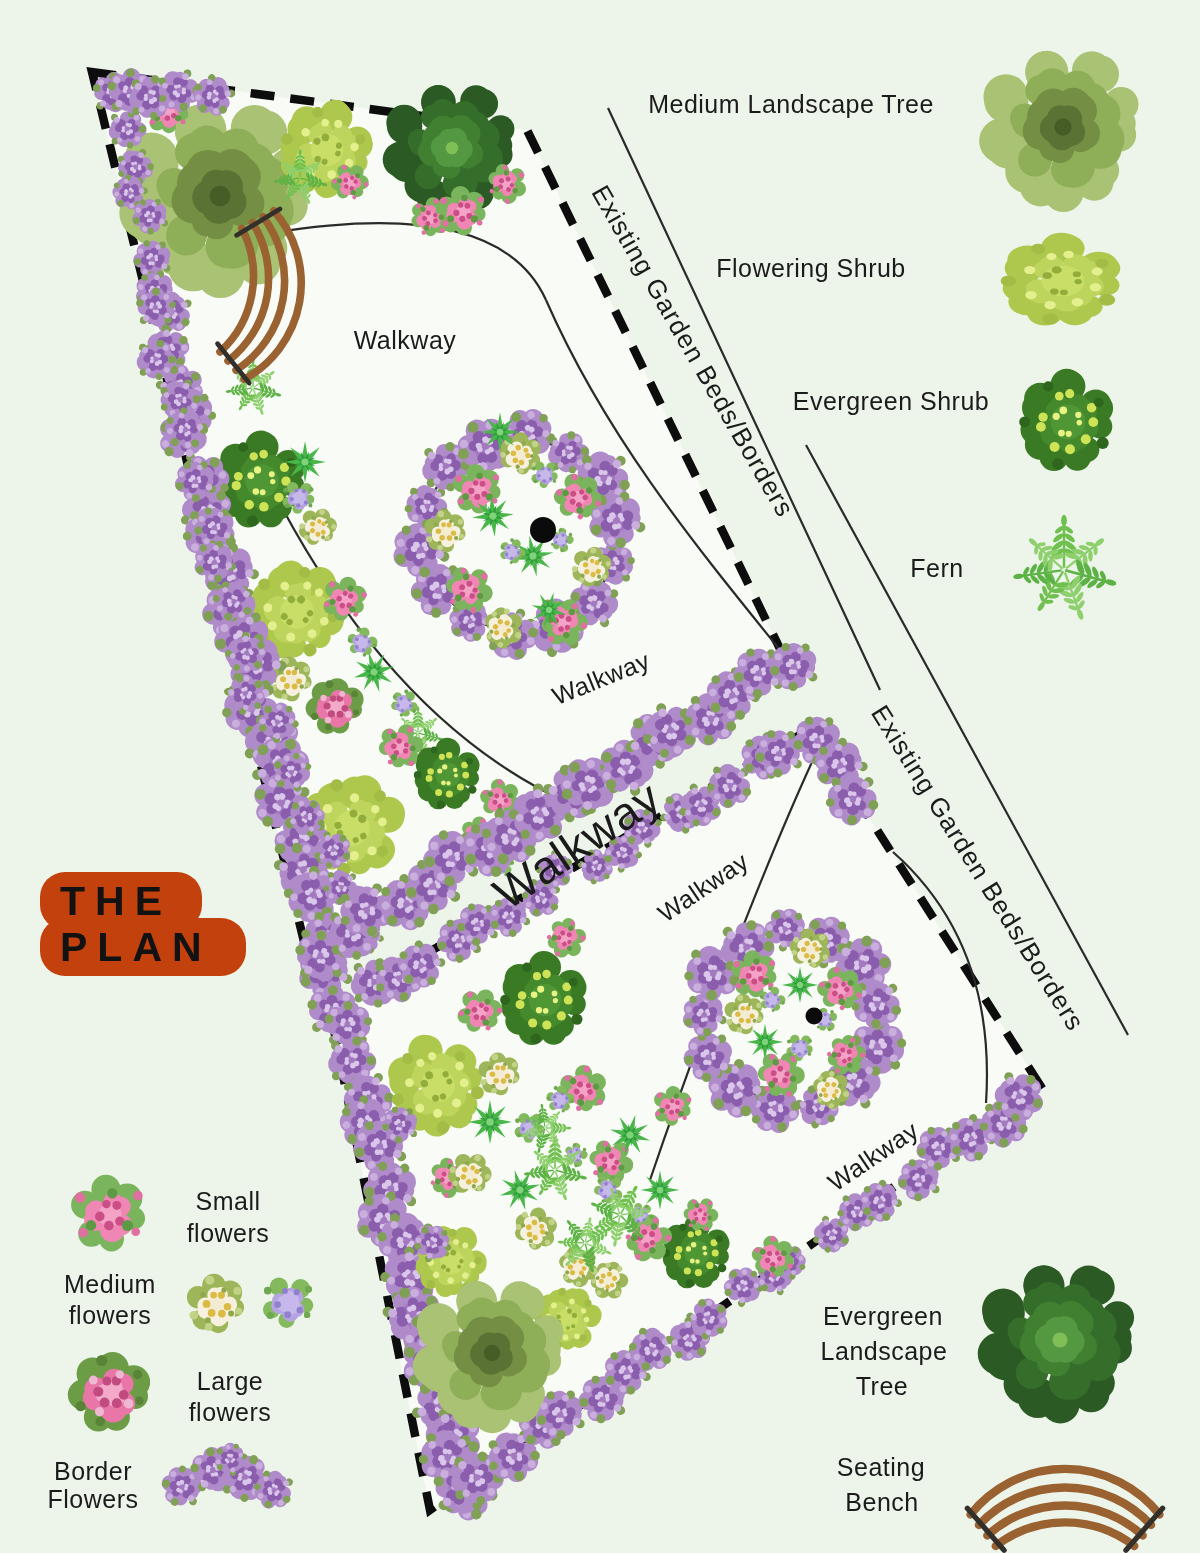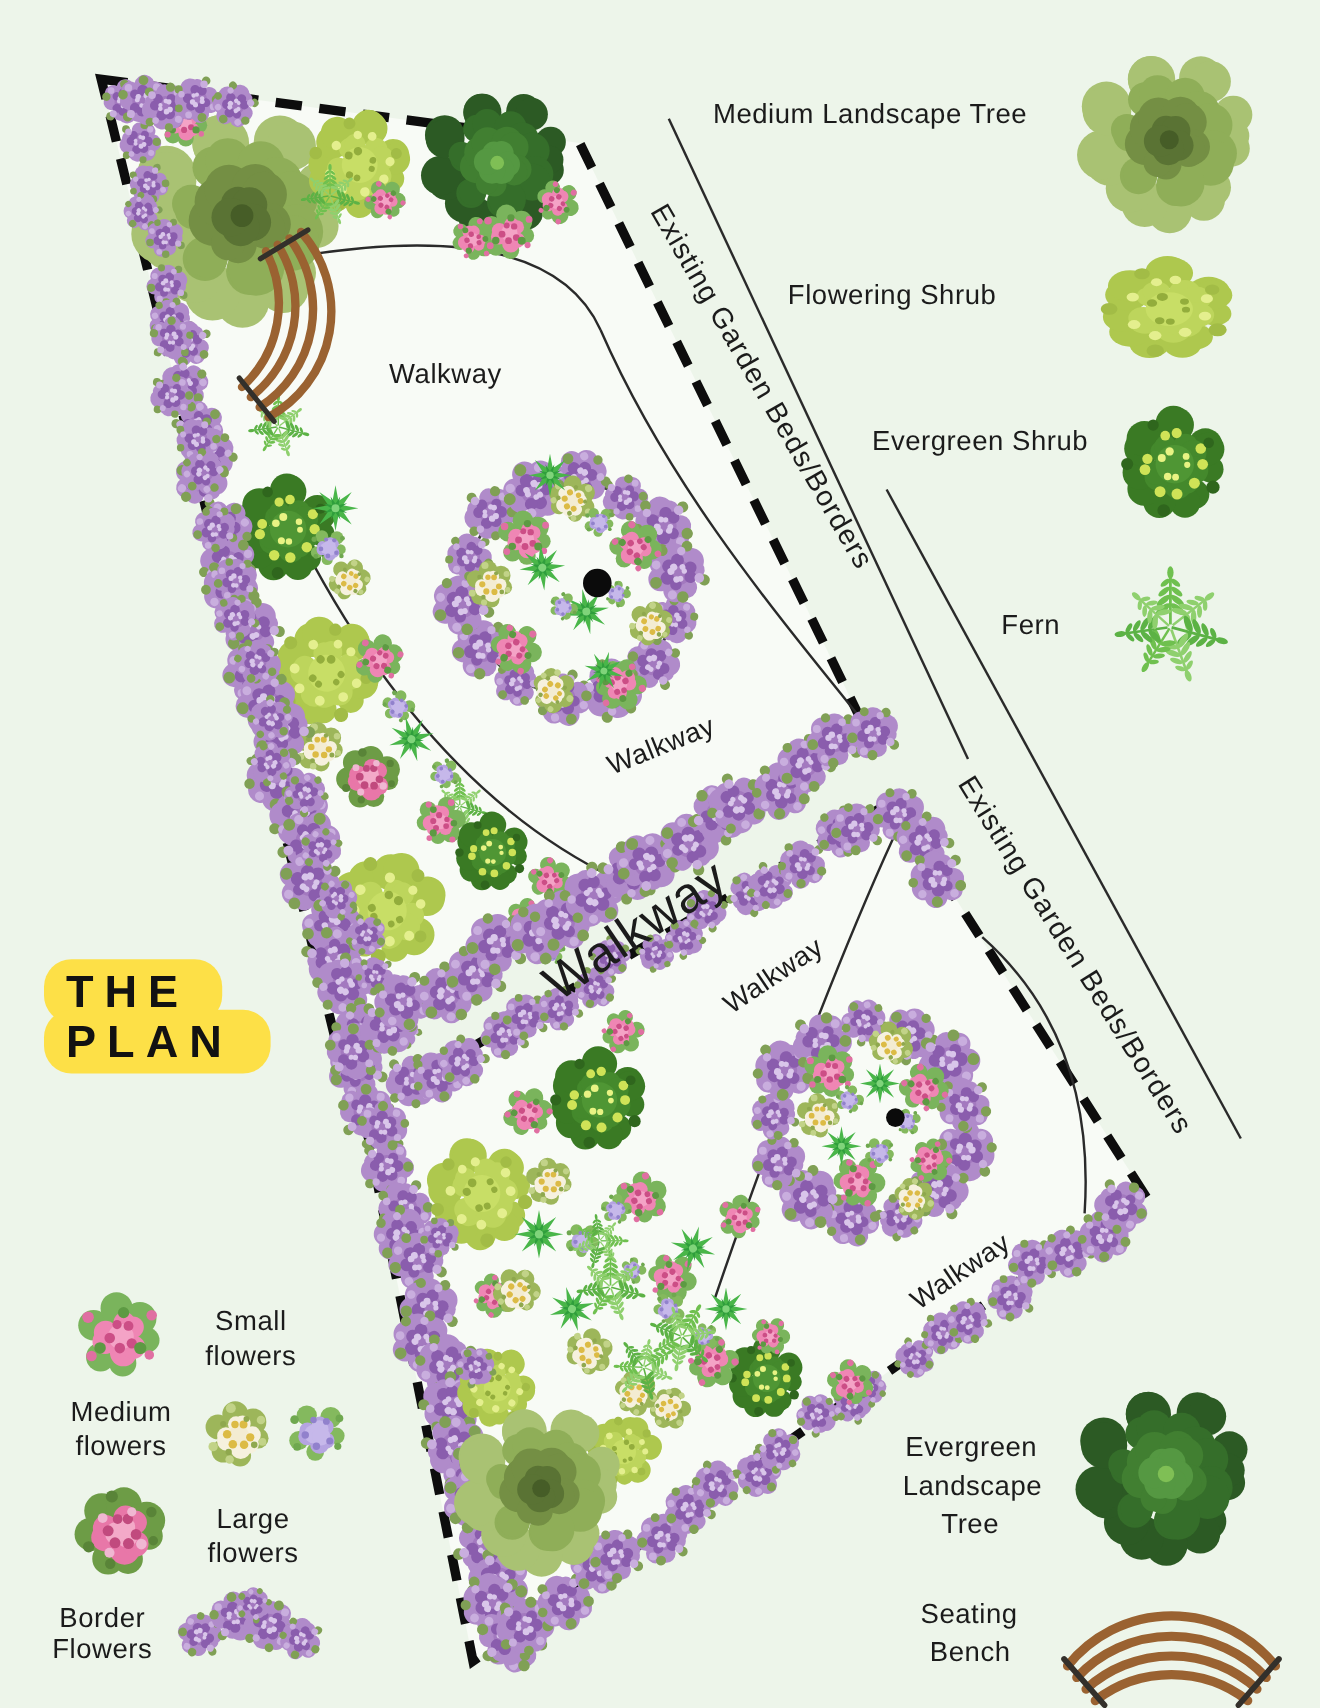--- a/index.html
+++ b/index.html
@@ -6,21 +6,21 @@
   .stage{position:relative;width:1200px;height:1553px;background:#edf5ea;overflow:hidden;
          font-family:"Liberation Sans",sans-serif;}
   svg text{fill:#1b1b1b;font-family:"Liberation Sans",sans-serif;dominant-baseline:central;}
   .lbl{font-size:25px;letter-spacing:.5px;}
   .lbl-big{font-size:46px;letter-spacing:1px;}
   .lbl-beds{font-size:26px;letter-spacing:1px;}
   .dash{fill:none;stroke:#0d0d0d;stroke-width:8.5;stroke-dasharray:24 16;}
   .plotfill{fill:#f8fbf6;stroke:none;}
   .thin{fill:none;stroke:#2a2a2a;stroke-width:2.2;}
   .title-badge{position:absolute;left:40px;top:872px;}
-  .trow{display:block;width:max-content;background:#fde047;border-radius:25px;
+  .trow{display:block;width:max-content;background:#c2410c;border-radius:25px;
         padding:5px 30px 5px 20px;margin-top:-12px;
         font-size:41px;font-weight:bold;letter-spacing:10px;color:#121212;line-height:48px;}
   .trow:first-child{margin-top:0;}
   .trow.r2{padding-right:24px;}
   .trow.r3{padding-right:34px;}
 </style>
 </head>
 <body>
 
 <div class="stage">

